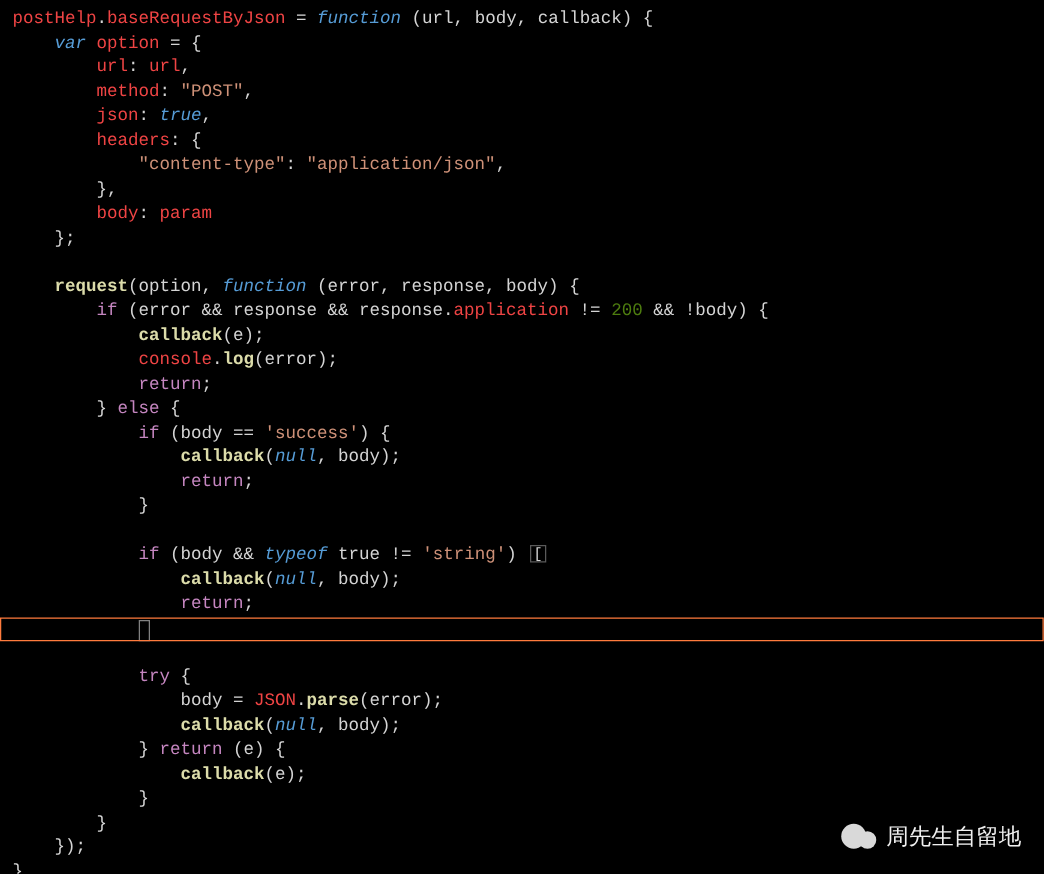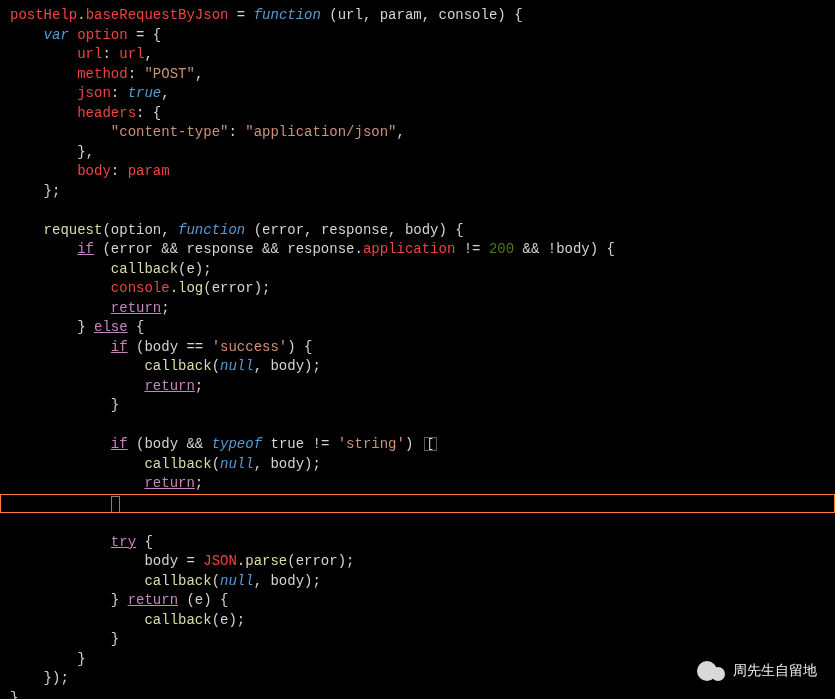--- a/index.html
+++ b/index.html
@@ -10,25 +10,25 @@
     font-size:14px;
     line-height:19.5px;
     color:#d4d4d4;
     white-space:pre;
     position:relative;
   }
   .tok-obj{color:#ef4444;}
   .tok-func{color:#ef4444;margin-top:40px;}
   .tok-punc{color:#d4d4d4;}
   .tok-kw{color:#569cd6;font-style:italic;}
-  .tok-ctrl{color:#c586c0;text-decoration:underline;}
+  .tok-ctrl{color:#c586c0;}
   .tok-str{color:#ce9178;}
   .tok-num{color:#4d7c0f;}
   .tok-op{color:#d4d4d4;}
-  .tok-call{color:#dcdcaa;}
+  .tok-call{color:#dcdcaa;font-weight:bold;}
 
   .highlight-row{
     position:absolute;
     left:0;
     width:835px;
     height:19px;
     border:1px solid #ff7b3d;
     box-sizing:border-box;
     pointer-events:none;
     background:transparent;
@@ -51,37 +51,37 @@
     vertical-align:text-top;
     margin-top:1px;
   }
 
   .watermark{
     position:absolute;
     right:18px;
     bottom:18px;
     color:#f0f0f0;
     font-family:sans-serif;
-    font-size:14px;
+    font-size:18px;
     display:flex;
     align-items:center;
     gap:8px;
   }
   .wx-icon{
     display:inline-flex;
     align-items:center;
     gap:-4px;
   }
   .wx-b{width:20px;height:20px;border-radius:50%;background:#d9d9d9;display:inline-block;position:relative;}
   .wx-s{width:14px;height:14px;border-radius:50%;background:#d9d9d9;display:inline-block;margin-left:-6px;margin-top:6px;position:relative;}
 </style>
 </head>
 <body>
 
-<pre class="code"><span class="tok-obj">postHelp</span><span class="tok-punc">.</span><span class="tok-func">baseRequestByJson</span><span class="tok-op"> = </span><span class="tok-kw">function</span><span class="tok-punc"> (url, param, console) </span><span class="tok-punc">{</span>
+<pre class="code"><span class="tok-obj">postHelp</span><span class="tok-punc">.</span><span class="tok-func">baseRequestByJson</span><span class="tok-op"> = </span><span class="tok-kw">function</span><span class="tok-punc"> (url, body, callback) </span><span class="tok-punc">{</span>
     <span class="tok-kw">var</span><span class="tok-obj"> option</span><span class="tok-op"> = {</span>
         <span class="tok-obj">url</span><span class="tok-punc">:</span><span class="tok-obj"> url</span><span class="tok-punc">,</span>
         <span class="tok-obj">method</span><span class="tok-punc">: </span><span class="tok-str">"POST"</span><span class="tok-punc">,</span>
         <span class="tok-obj">json</span><span class="tok-punc">: </span><span class="tok-kw">true</span><span class="tok-punc">,</span>
         <span class="tok-obj">headers</span><span class="tok-punc">:</span><span class="tok-punc"> {</span>
             <span class="tok-str">"content-type"</span><span class="tok-punc">: </span><span class="tok-str">"application/json"</span><span class="tok-punc">,</span>
         <span class="tok-punc">}</span><span class="tok-punc">,</span>
         <span class="tok-obj">body</span><span class="tok-punc">:</span><span class="tok-obj"> param</span>
     <span class="tok-punc">}</span><span class="tok-punc">;</span>
 

